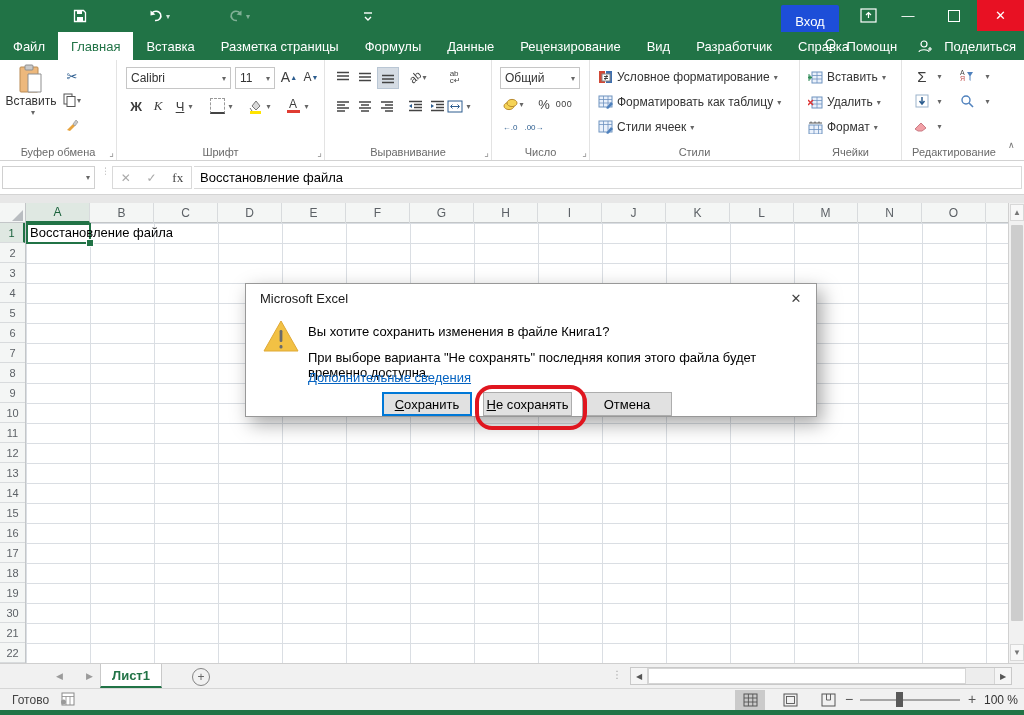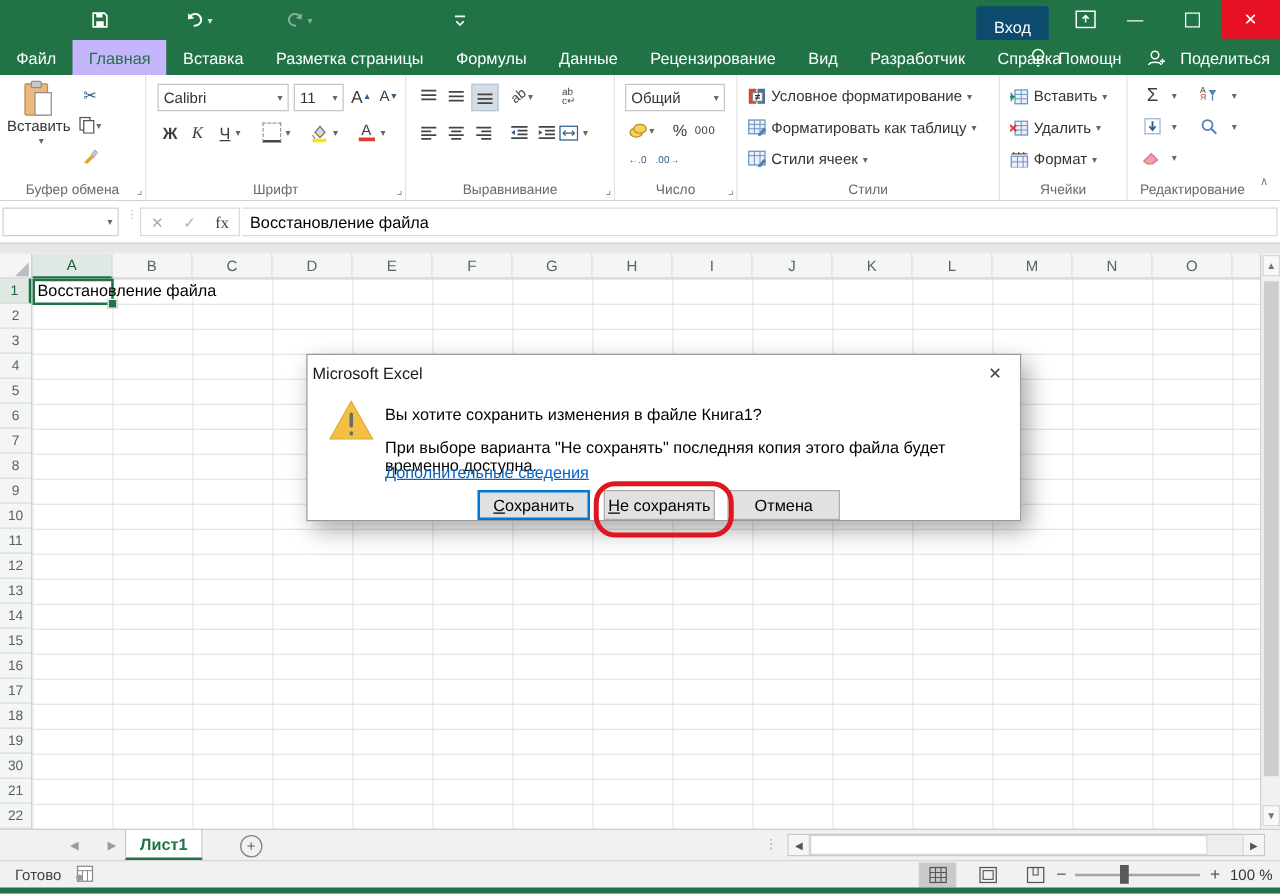--- a/index.html
+++ b/index.html
@@ -7,29 +7,29 @@
        font-family:"Liberation Sans",sans-serif;background:#fff;
        -webkit-font-smoothing:antialiased}
   .abs{position:absolute}
   svg{display:block}
 
   
   #titlebar{position:absolute;left:0;top:0;width:1024px;height:32px;background:#217346;color:#fff}
   .qat-btn{position:absolute;top:6px;height:20px;display:flex;align-items:center;color:#fff;font-size:12px}
   .qat-arrow{font-size:8px;color:#cfe3d8;margin-left:2px}
   #win-title{position:absolute;top:0;left:390px;width:200px;height:32px;display:flex;align-items:center;justify-content:center;font-size:13px;color:#fff}
-  #signin{position:absolute;left:781px;top:5px;width:58px;height:32px;background:#0c4a6e;color:#fff;font-size:13px;display:flex;align-items:center;justify-content:center;border-radius:2px}
+  #signin{position:absolute;left:781px;top:5px;width:58px;height:32px;background:#1d4ed8;color:#fff;font-size:13px;display:flex;align-items:center;justify-content:center;border-radius:2px}
   .winctl{position:absolute;top:0;height:31px;width:46px;display:flex;align-items:center;justify-content:center;color:#fff;font-size:13px}
   #btn-close{background:#e81123}
   .maxbox{width:10px;height:10px;border:1px solid #fff}
 
   
   #tabrow{position:absolute;left:0;top:32px;width:1024px;height:28px;background:#217346;display:flex;align-items:stretch}
   .rtab{display:flex;align-items:center;padding:0 13px;font-size:13px;color:#fff;white-space:nowrap}
-  .rtab.active{background:#c4b5fd;color:#217346}
+  .rtab.active{background:#ffffff;color:#217346}
   #tab-extras{position:absolute;right:8px;top:32px;height:28px;display:flex;align-items:center;color:#fff;font-size:13px;gap:10px}
 
   
   #ribbon{position:absolute;left:0;top:60px;width:1024px;height:101px;background:#fff;border-bottom:1px solid #d2d2d2;box-sizing:border-box}
   .grp{position:absolute;top:0;height:100px;border-right:1px solid #e3e3e3;box-sizing:border-box}
   .grp-label{position:absolute;bottom:2px;left:0;right:0;text-align:center;font-size:11px;color:#6a6a6a;white-space:nowrap}
   .launcher{position:absolute;right:2px;bottom:2px;font-size:10px;color:#8a8a8a;line-height:10px}
   .combo{position:absolute;height:22px;border:1px solid #c6c6c6;background:#fff;font-size:12px;color:#333;display:flex;align-items:center;padding:4px 4px;box-sizing:border-box;justify-content:space-between}
   .caret{font-size:8px;color:#666;margin-left:4px}
   .mini{position:absolute;width:20px;height:20px;display:flex;align-items:center;justify-content:center;font-size:13px;color:#3d3d3d}
@@ -63,21 +63,21 @@
   #a1handle{position:absolute;left:86px;top:239px;width:6px;height:6px;background:#217346;border:1px solid #fff}
   #a1text{position:absolute;left:30px;top:225px;height:17px;font-size:13px;color:#000;white-space:nowrap}
 
   
   #vscroll{position:absolute;left:1008px;top:203px;width:16px;height:460px;background:#f1f1f1;border-left:1px solid #d0d0d0;box-sizing:border-box}
   .varrow{position:absolute;left:1px;width:14px;height:17px;display:flex;align-items:center;justify-content:center;font-size:8px;color:#777;border:1px solid #d8d8d8;background:#f8f8f8;box-sizing:border-box}
   #vthumb{position:absolute;left:2px;top:22px;width:12px;height:396px;background:#cdcdcd;border-radius:1px}
 
   
   #dialog{position:absolute;left:245px;top:283px;width:572px;height:134px;background:#fff;border:1px solid #989898;box-shadow:5px 7px 18px rgba(0,0,0,.35);z-index:40;box-sizing:border-box}
-  #dlg-title{position:absolute;left:0;top:0;right:0;height:28px;display:flex;align-items:center;padding-left:4px;font-size:13px;color:#1a1a1a}
+  #dlg-title{position:absolute;left:0;top:0;right:0;height:28px;display:flex;align-items:center;padding-left:14px;font-size:13px;color:#1a1a1a}
   #dlg-close{position:absolute;right:0;top:0;width:40px;height:28px;display:flex;align-items:center;justify-content:center;font-size:13px;color:#444}
   #dlg-msg{position:absolute;left:62px;top:40px;font-size:13px;color:#000}
   #dlg-note{position:absolute;left:62px;top:66px;font-size:13px;color:#000;width:500px}
   #dlg-link{position:absolute;left:62px;top:86px;font-size:13px;color:#0563c1;text-decoration:underline}
   .dbtn{position:absolute;top:108px;height:24px;background:#e1e1e1;border:1px solid #adadad;font-size:13px;color:#000;display:flex;align-items:center;justify-content:center;box-sizing:border-box}
   #btn-save{left:136px;width:90px;border:2px solid #0078d7}
   #btn-dontsave{left:237px;width:89px}
   #btn-cancel{left:336px;width:90px}
   .accel{text-decoration:underline}
   #annot{position:absolute;left:229px;top:101px;width:104px;height:37px;border:4px solid #e0161f;border-radius:17px;z-index:41;pointer-events:none}

